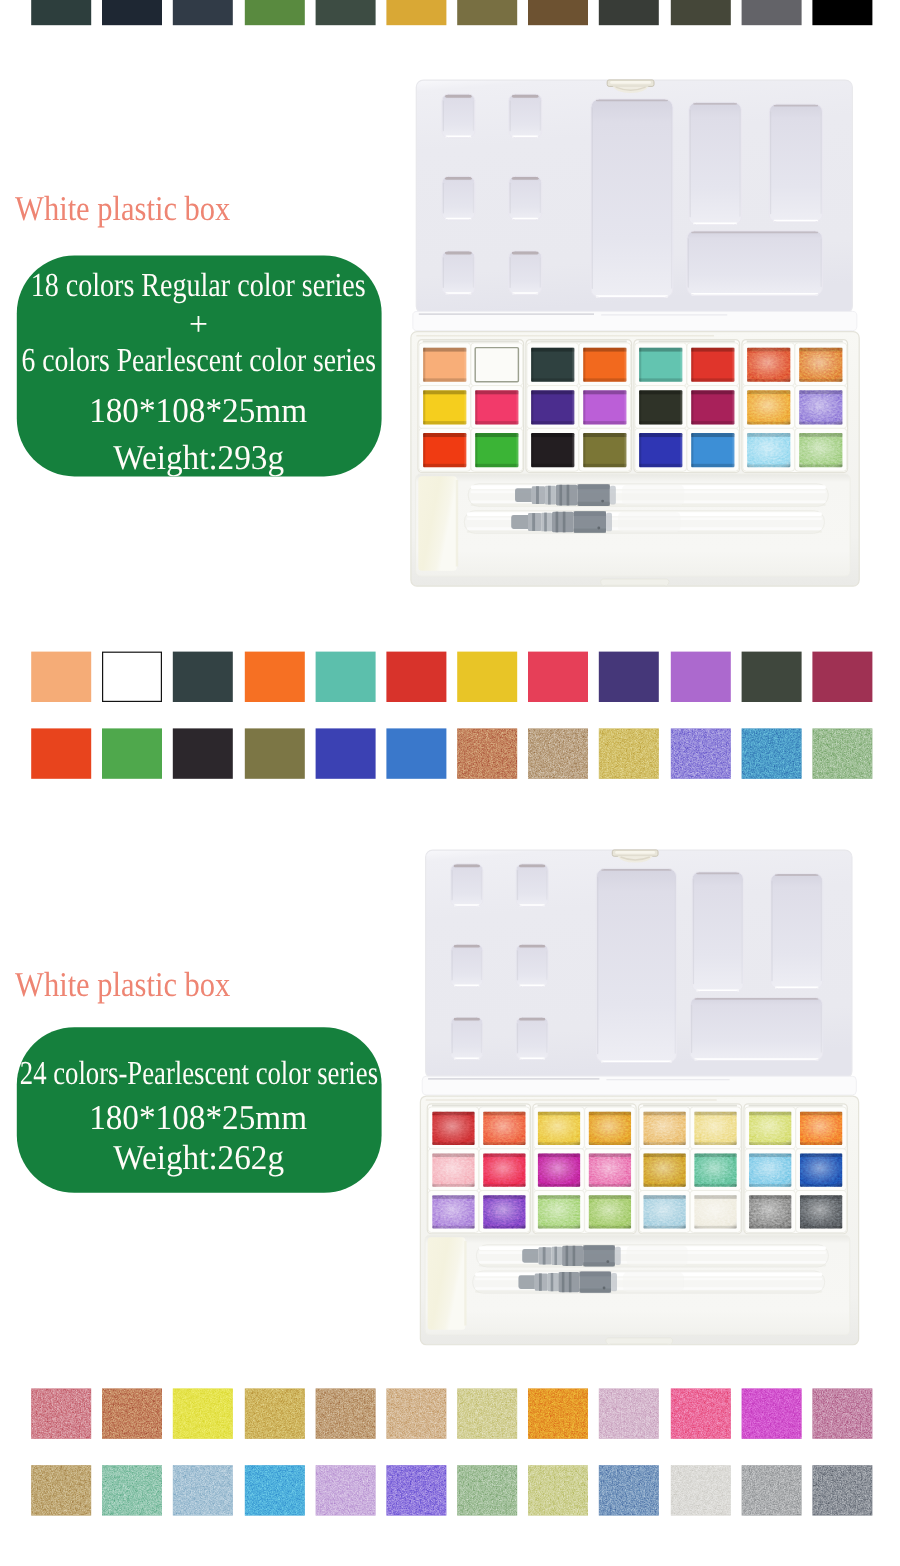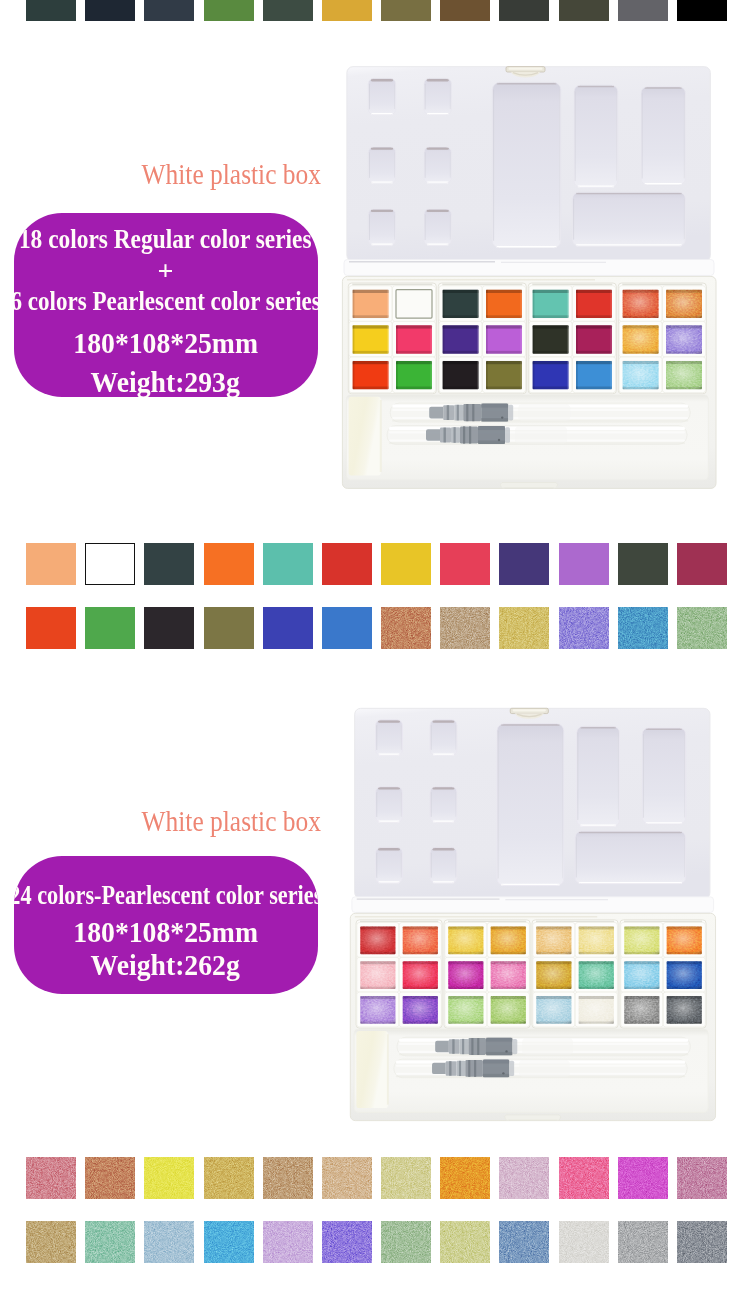--- a/index.html
+++ b/index.html
@@ -10,26 +10,26 @@
   .page{position:relative;width:750px;height:1305px;background:#fff;overflow:hidden;}
 
   
   .swgrid{position:absolute;left:0;top:0;width:750px;}
   .swrow{position:absolute;left:26px;display:flex;}
   .sw{width:50px;height:42px;margin-right:9.18px;position:relative;overflow:hidden;}
   .sw:last-child{margin-right:0;}
   .sw.outline{border:1.7px solid #131313;background:#fff;}
 
   
-  .ptitle{position:absolute;left:0;width:334px;text-align:right;color:#ee8573;
+  .ptitle{position:absolute;left:0;width:334px;text-align:left;color:#ee8573;
           font-size:29px;line-height:30px;}
   .ptitle span{display:inline-block;transform:scaleX(.877);transform-origin:50% 50%;}
 
   
-  .badge{position:absolute;background:#a21caf;color:#fffcf8;overflow:hidden;font-weight:bold;}
+  .badge{position:absolute;background:#15803d;color:#fffcf8;overflow:hidden;}
   .badge .bl{position:absolute;left:-100px;width:504px;text-align:center;white-space:nowrap;}
   .badge .bl span{display:inline-block;transform-origin:50% 50%;}
 </style>
 </head>
 <body>
 
 <div class="page">
 
   <div class="swgrid">
     <div class="swrow" id="topstrip" style="top:-21px">

